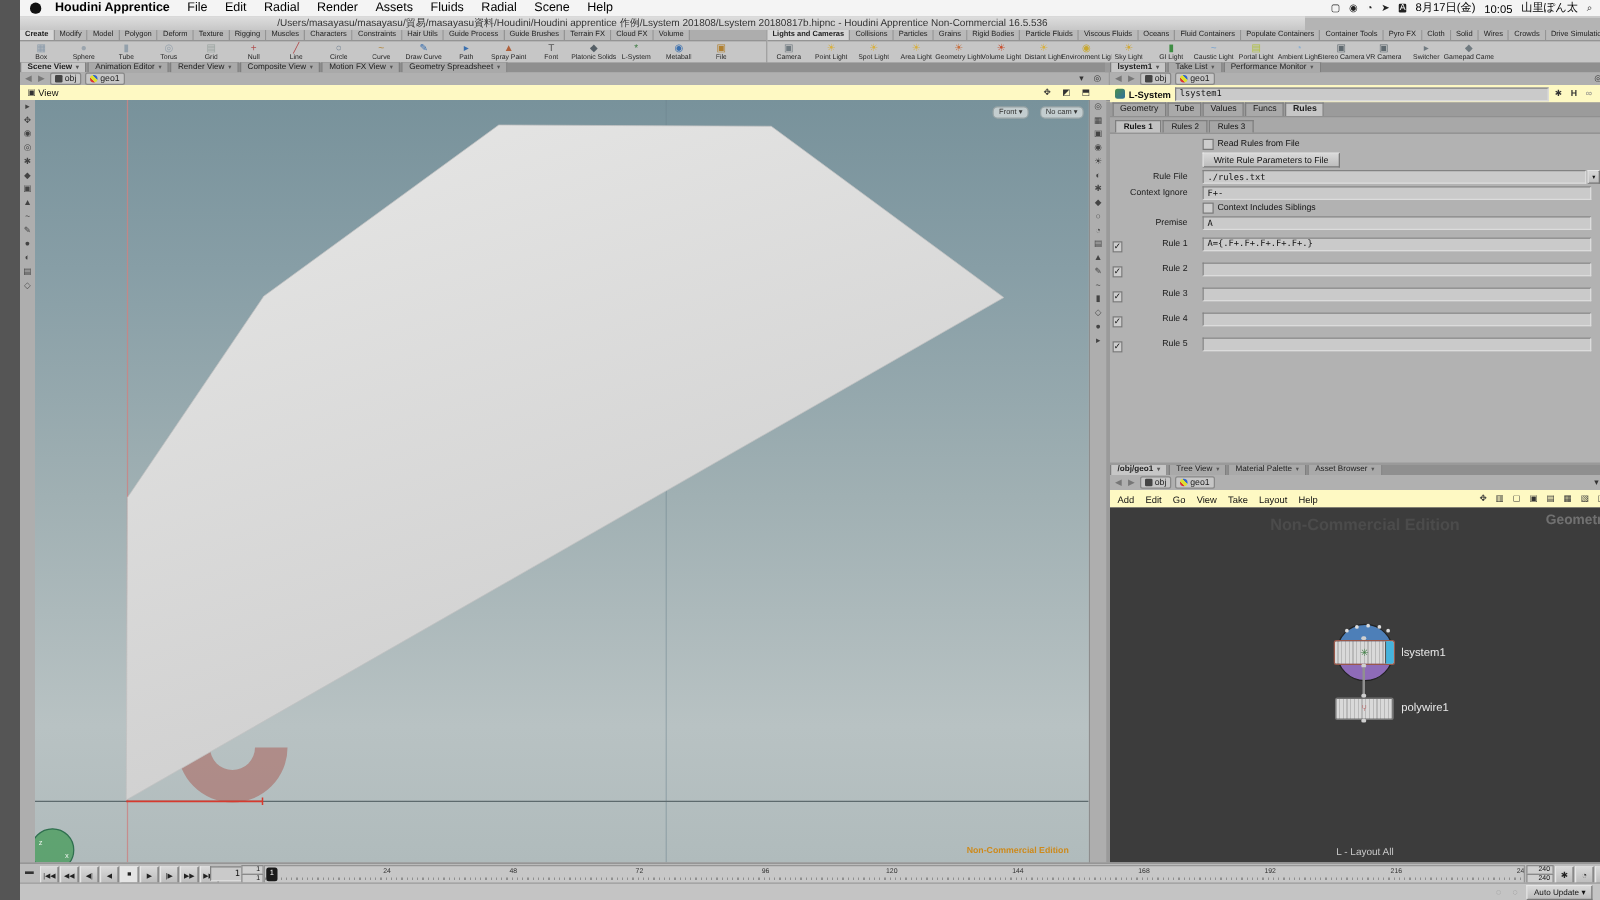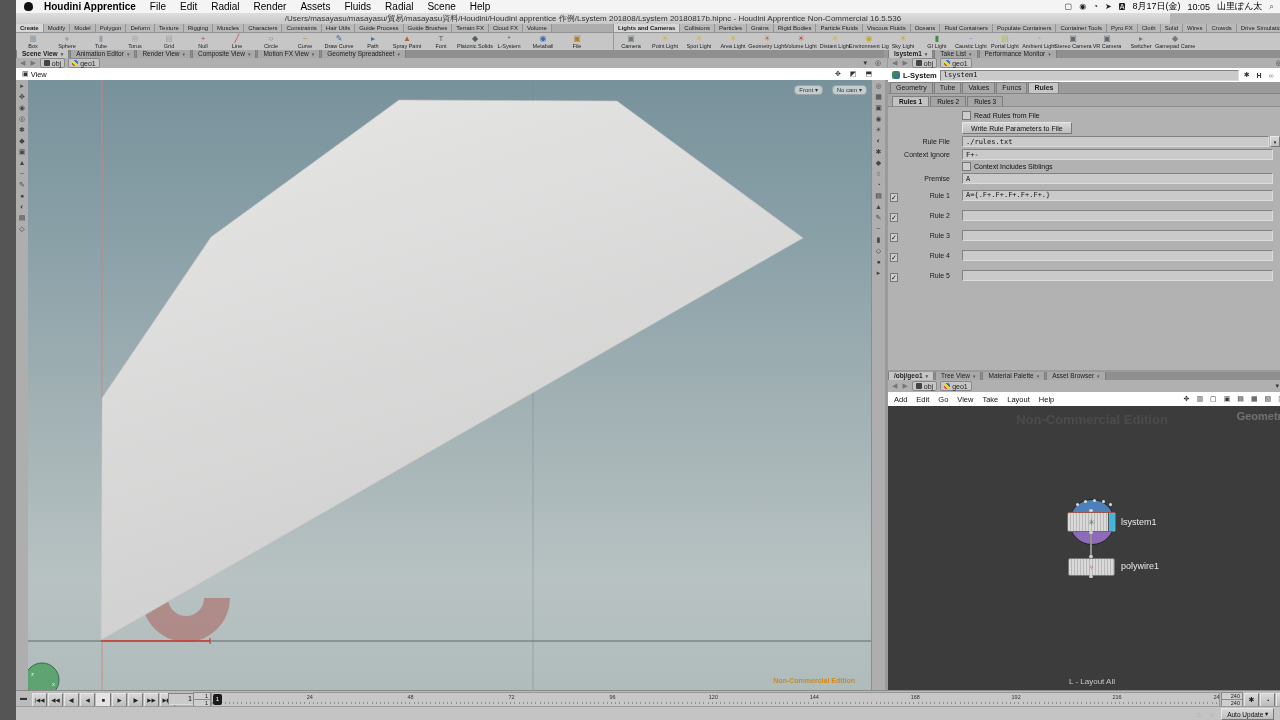--- a/index.html
+++ b/index.html
@@ -9,21 +9,21 @@
   .abs{position:absolute;}
   
   #menubar{left:0;top:0;width:1280px;height:13px;background:#f4f4f4;border-bottom:1px solid #bdbdbd;
            display:flex;align-items:center;font-size:10px;color:#000;}
   #menubar .mitem{padding:0 7px;white-space:nowrap;}
   #menubar .appname{font-weight:bold;}
   #apple{width:9px;height:9px;background:#111;border-radius:50% 50% 45% 45%;margin:0 4px 0 8px;}
   #mb-right{margin-left:auto;display:flex;align-items:center;gap:7px;padding-right:8px;font-size:9px;}
   #mb-right .sic{font-size:8px;color:#222;}
   
-  #titlebar{left:0;top:13px;width:1154px;height:11px;background:linear-gradient(#dedede,#c7c7c7);
+  #titlebar{left:0;top:13px;width:1028px;height:11px;background:linear-gradient(#dedede,#c7c7c7);
             border-bottom:1px solid #9a9a9a;display:flex;align-items:center;justify-content:center;
             font-size:8px;color:#333;white-space:nowrap;overflow:hidden;}
   
   .shelf{top:24px;height:26px;background:#c6c6c6;}
   #shelfL{left:0;width:597px;border-right:1px solid #979797;}
   #shelfR{left:598px;width:682px;}
   .shelftabs{display:flex;height:8px;background:#adadad;border-bottom:1px solid #949494;overflow:hidden;}
   .stab{font-size:6px;line-height:8px;padding:0 4px;border-right:1px solid #949494;background:#b9b9b9;
         color:#222;white-space:nowrap;}
   .stab.active{background:#d6d6d6;font-weight:bold;}
@@ -37,21 +37,21 @@
         border-bottom:none;margin-right:1px;color:#1c1c1c;display:flex;align-items:center;gap:3px;white-space:nowrap;}
   .ptab.active{background:#c6c6c6;font-weight:bold;}
   .ptab .tdd{font-size:5px;color:#555;}
   
   .pathbar{background:#b0b0b0;border-bottom:1px solid #8e8e8e;display:flex;align-items:center;gap:3px;
            font-size:7px;color:#222;}
   .navarr{color:#777;font-size:7px;padding:0 1px;}
   .chip{height:8px;background:#c6c6c6;border:1px solid #888;border-radius:2px;display:flex;align-items:center;
         gap:2px;padding:0 3px;font-size:7px;}
   .cicon{width:6px;height:6px;border-radius:1px;}
-  .toolbarrow{background:#ffffff;border-bottom:1px solid #8e8e8e;display:flex;align-items:center;font-size:7.5px;}
+  .toolbarrow{background:#fef9c3;border-bottom:1px solid #8e8e8e;display:flex;align-items:center;font-size:7.5px;}
   .ticon{font-size:7px;color:#333;padding:0 2px;}
   
   #viewport{left:12px;top:80px;width:843px;height:610px;overflow:hidden;
             background:linear-gradient(180deg,#78929b 0%,#879ea6 22%,#a0b0b3 52%,#b8c2c3 82%,#b0bbbc 100%);}
   #vpsvg{position:absolute;left:0;top:0;}
   .pill{position:absolute;top:5px;height:8px;background:rgba(216,222,222,.78);border:1px solid #98a4a6;
         border-radius:4px;font-size:6px;line-height:8px;color:#333;padding:0 4px;white-space:nowrap;}
   #nc-vp{position:absolute;right:16px;bottom:6px;font-size:7px;color:#cd8a1c;font-weight:bold;}
   .vtoolbar{top:80px;width:12px;height:610px;background:#aeaeae;display:flex;flex-direction:column;
             align-items:center;padding-top:2px;gap:3px;overflow:hidden;}

